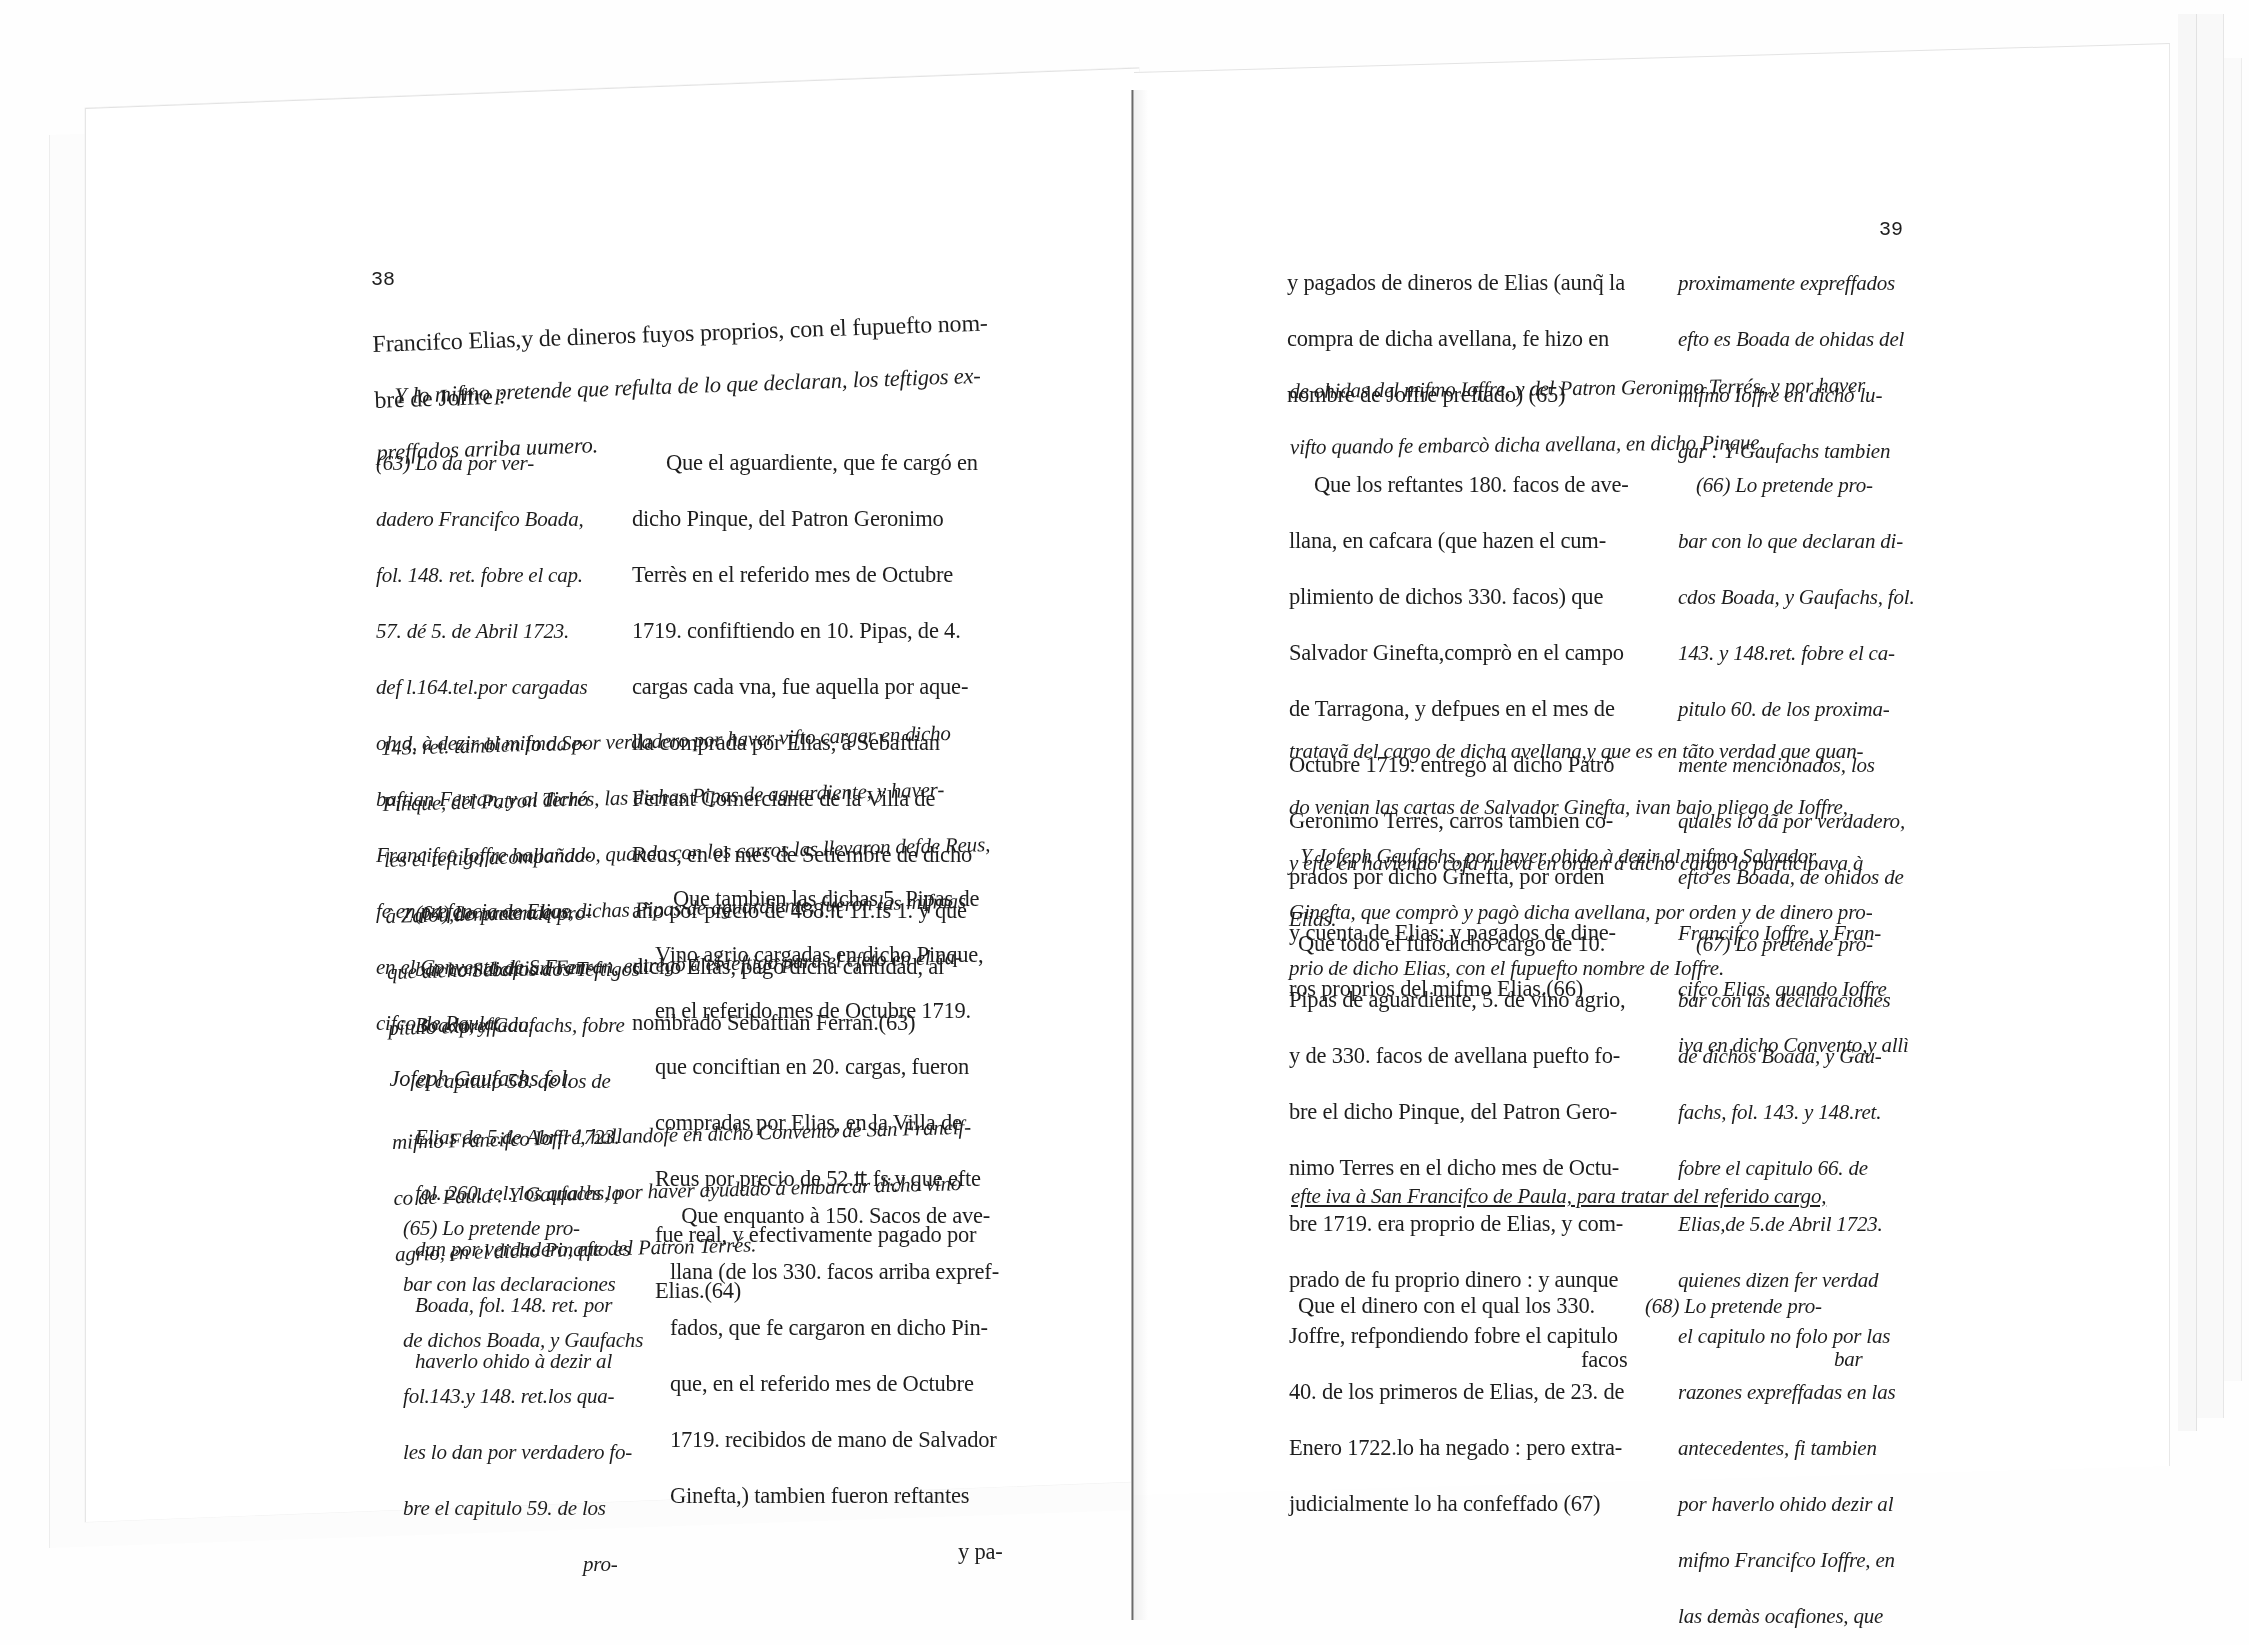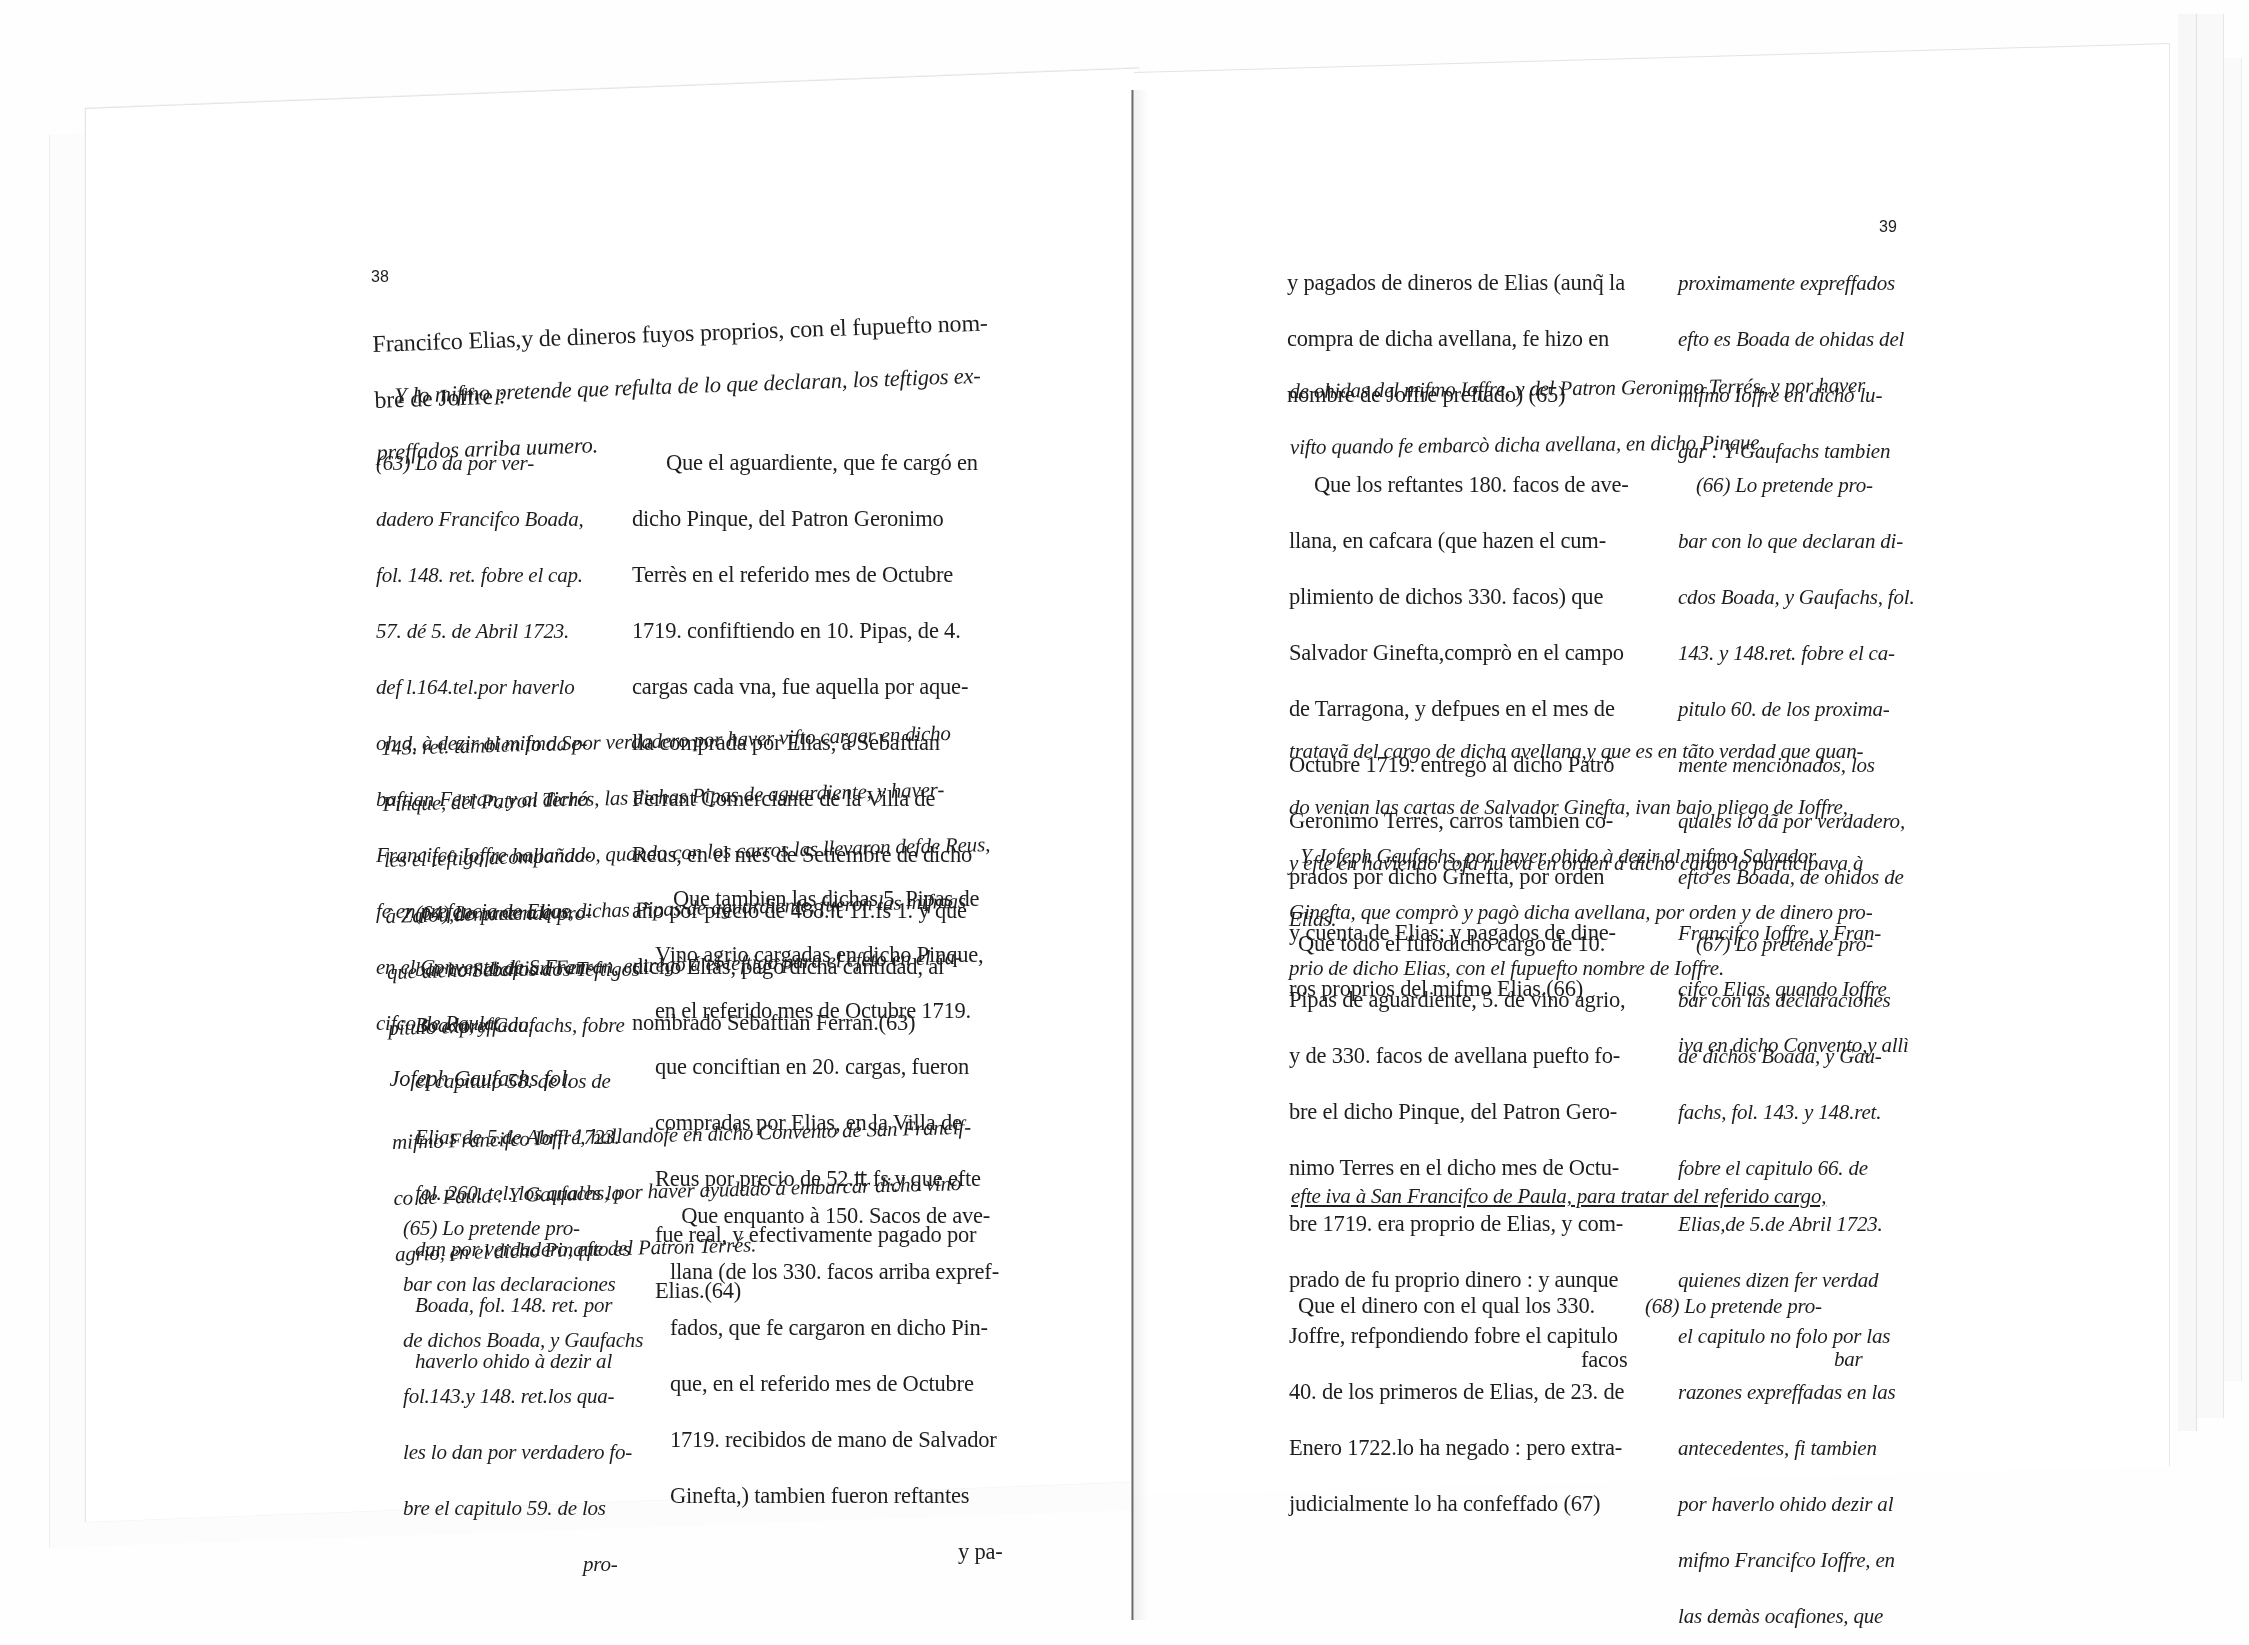--- a/index.html
+++ b/index.html
@@ -22,21 +22,21 @@
   .right-stack-3 { left:2223px; top:58px; width:18px; height:1323px; background:#fafafa; border-right:0.9px solid #ececec; }
   .gutter { position:absolute; left:1131px; top:90px; width:2.7px; height:1530px;
     background:linear-gradient(to right,#d0d0d0,#6a6a6a,#d8d8d8); }
   .gutter-shadow { position:absolute; left:1134px; top:90px; width:13.5px; height:1530px;
     background:linear-gradient(to right,rgba(0,0,0,0.06),rgba(0,0,0,0)); }
 
   
   .blk { position:absolute; white-space:pre-line; }
   .rom { font-family:"Liberation Serif","DejaVu Serif",serif; font-size:22.5px; line-height:28px; letter-spacing:-0.2px; }
   .ita { font-family:"Liberation Serif","DejaVu Serif",serif; font-style:italic; font-size:21px; line-height:28px; letter-spacing:-0.2px; }
-  .pnum { position:absolute; font-size:16px; font-family:Liberation Sans, sans-serif; }
+  .pnum { position:absolute; font-size:20px; font-family:Liberation Mono, monospace; }
   .line { display:block; white-space:nowrap; }
   .rot-l { transform:rotate(-2deg); transform-origin:left top; }
   .rot-l2 { transform:rotate(-1.5deg); transform-origin:left top; }
   .rot-r { transform:rotate(-0.6deg); transform-origin:left top; }
 </style>
 </head>
 <body>
 
 <div class="scan">
   <div class="sheet left-sheet-under"></div>
@@ -59,21 +59,21 @@
   <div class="blk ita rot-l" style="left:373px; top:355px; font-size:22.5px;">
     <span class="line" style="padding-left:20px;">Y lo mifmo pretende que refulta de lo que declaran, los teftigos ex-</span>
     <span class="line">preffados arriba uumero.</span>
   </div>
 
   <div class="blk ita" style="left:376px; top:421px; width:234px;">
     <span class="line">(63)  Lo da por ver-</span>
     <span class="line">dadero Francifco Boada,</span>
     <span class="line">fol. 148. ret. fobre el cap.</span>
     <span class="line">57. dé 5. de Abril 1723.</span>
-    <span class="line">def l.164.tel.por haverlo</span>
+    <span class="line">def l.164.tel.por cargadas</span>
     <span class="line">oh d, à dezir al mifmo Se-</span>
     <span class="line">baftian Ferran, y al dicho</span>
     <span class="line">Francifco Ioffre hallando-</span>
     <span class="line">fe en prefencia de Elias,</span>
     <span class="line">en el Convento de S.Fran-</span>
     <span class="line">cifco de Paula.</span>
     <span class="line rom" style="padding-left:13.5px;">Jofeph Gaufachs fol.</span>
   </div>
   <div class="blk rom" style="left:632px; top:421px; width:405px;">
     <span class="line" style="padding-left:34px;">Que el aguardiente, que fe cargó en</span>

